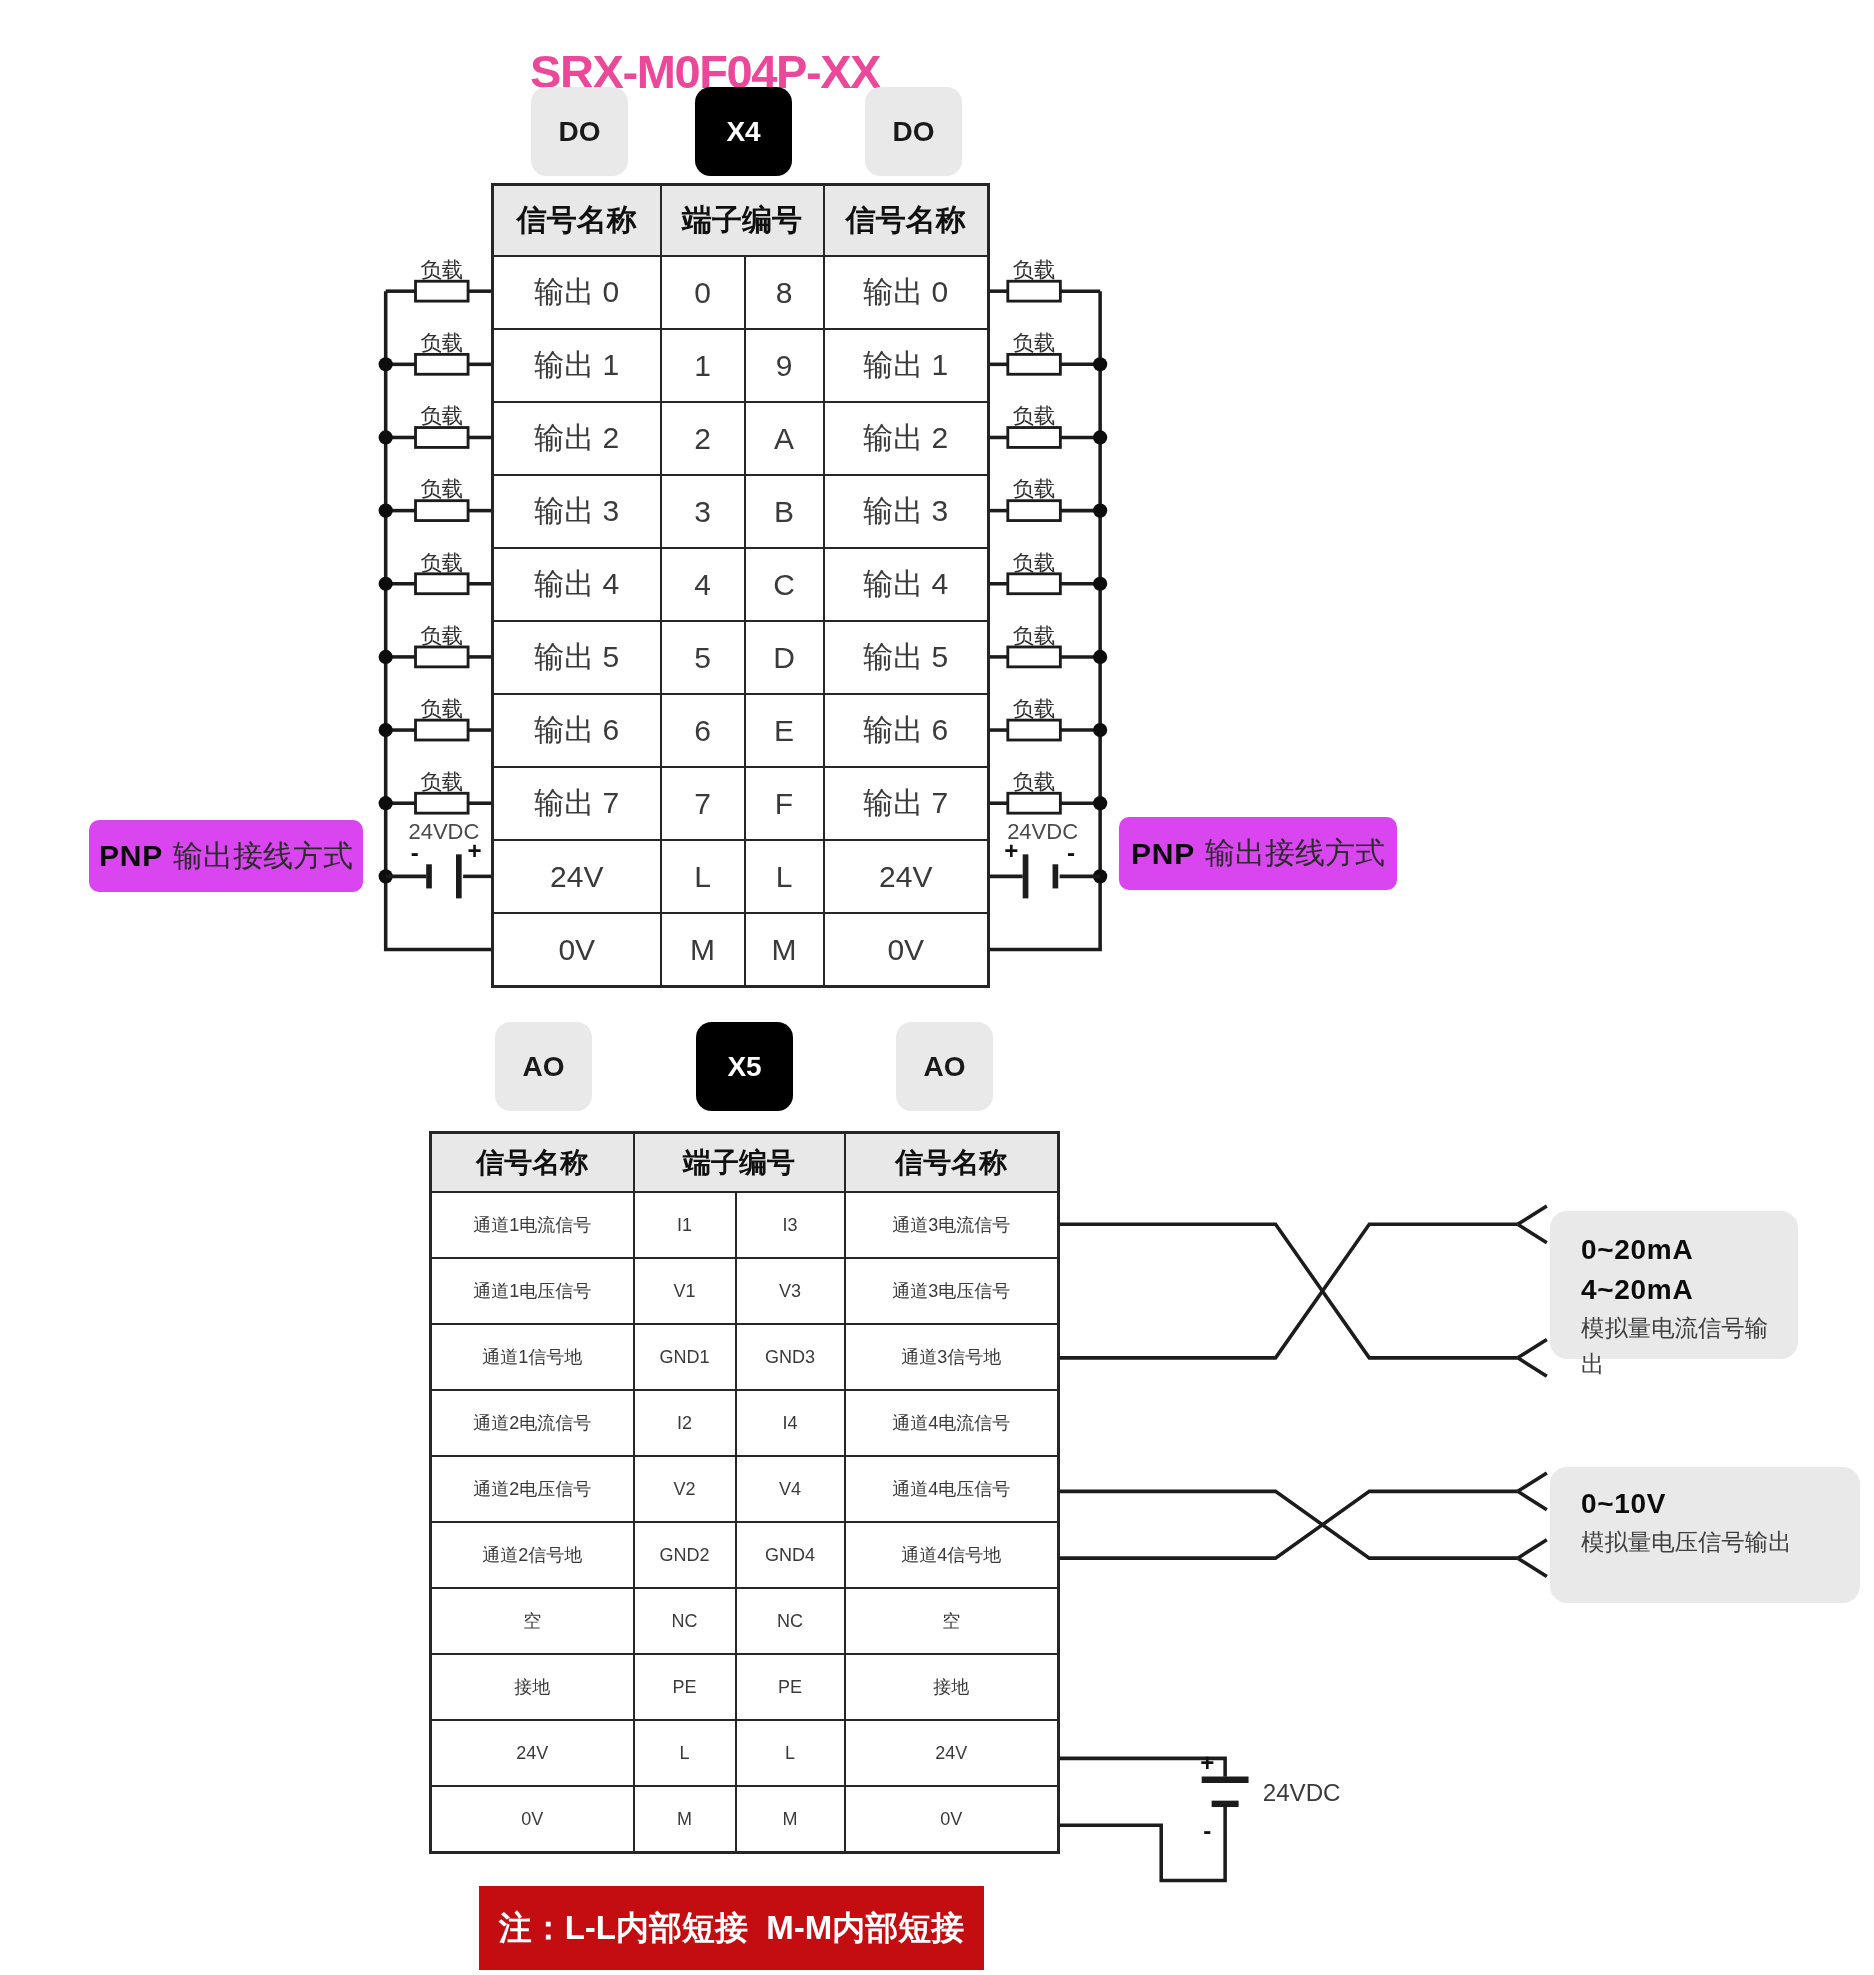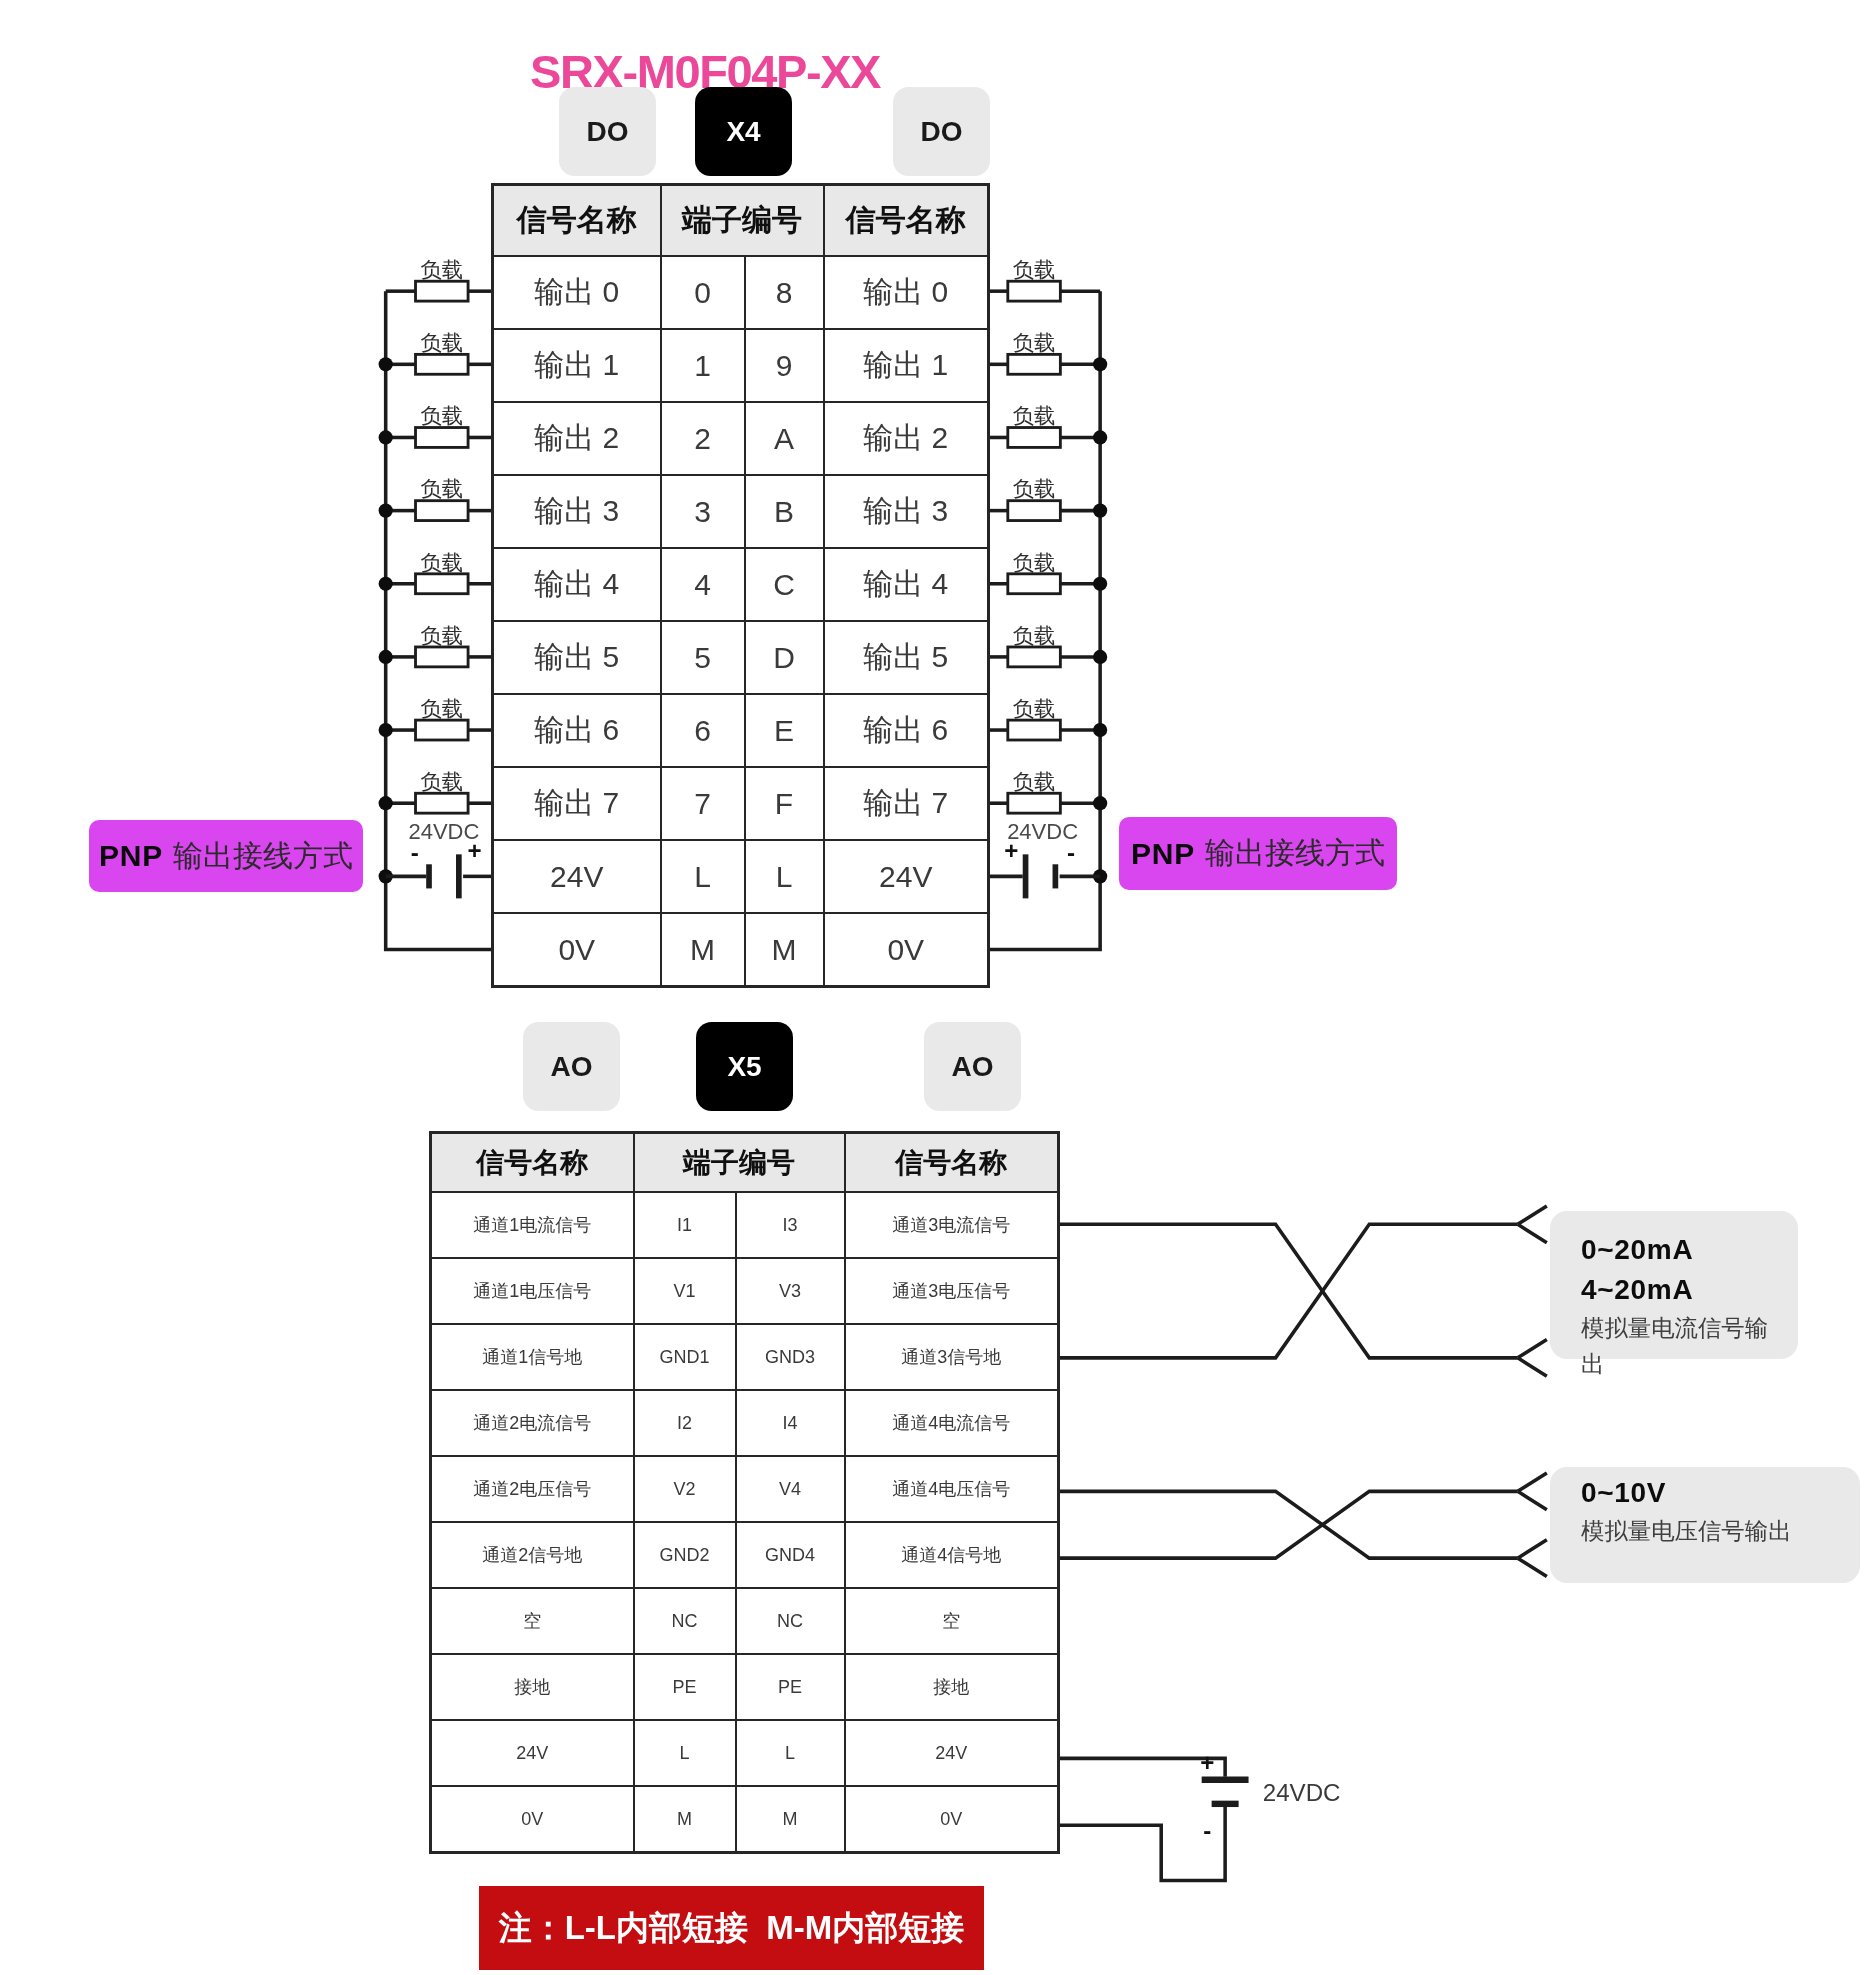--- a/index.html
+++ b/index.html
@@ -2,41 +2,41 @@
 <html style="font-size:11.4px"><head>
 <meta charset="utf-8">
 <style>
   html,body{margin:0;padding:0;background:#ffffff;}
   .page{position:relative;width:1875px;height:1975px;background:#fff;overflow:hidden;
         font-family:"Liberation Sans","DejaVu Sans",sans-serif;color:#111;}
   .abs{position:absolute;}
   .title{left:530px;top:44px;font-size:47px;font-weight:800;letter-spacing:-1.4px;color:#ec4899;}
   .badge{width:97px;height:89px;border-radius:15.6px;display:flex;align-items:center;justify-content:center;
          font-size:28px;font-weight:800;}
-  .badge.gray{background:#e9e9e9;color:#1a1a1a;margin-left:28px;}
+  .badge.gray{background:#e9e9e9;color:#1a1a1a;}
   .badge.red{background:#000000;color:#ffffff;}
   table{border-collapse:collapse;table-layout:fixed;background:#fff;}
   table,th,td{border:2.1px solid #262626;}
   table{border-width:3.6px;padding-left:40px;}
   th{background:#e8e8e8;font-weight:800;color:#101010;}
   td{text-align:center;color:#3a3a3a;font-weight:400;background:#fff;}
   .t-x4{left:491px;top:183px;width:495px;}
   .t-x4 th{height:67px;font-size:30px;}
   .t-x4 td{height:69px;font-size:30px;border-radius:6px;}
   .t-x5{left:429px;top:1131px;width:628px;}
   .t-x5 th{height:55px;font-size:28px;}
   .t-x5 td{height:62px;font-size:18px;}
   .pnp{background:#d946ef;border-radius:10px;display:flex;align-items:center;justify-content:center;
        font-size:30px;color:#2b2b2b;gap:10px;}
   .pnp .b{font-weight:800;color:#0a0a0a;letter-spacing:0.7px;}
   .pnp-l{left:89px;top:820px;width:274px;height:72px;}
   .pnp-r{left:1119px;top:817px;width:278px;height:73px;}
   .notebox{background:#e9e9e9;border-radius:17px;box-sizing:border-box;padding:18.5px 14px 0 31px;}
   .nb1{left:1550px;top:1211px;width:248px;height:148px;}
-  .nb2{left:1550px;top:1467px;width:310px;height:116px;padding-top:6px;}
+  .nb2{left:1550px;top:1467px;width:310px;height:136px;padding-top:17px;}
   .nb-big{font-size:28px;font-weight:800;color:#0c0c0c;line-height:40px;letter-spacing:0.7px;}
   .nb-small{font-size:23.4px;font-weight:400;color:#3f3f3f;line-height:36px;}
   .footer-note{left:479px;top:1886px;width:505px;height:84px;background:#c30d10;color:#ffffff;
        display:flex;align-items:center;justify-content:center;font-size:33px;font-weight:700;white-space:pre;}
   svg.wires{left:0;top:0;width:1875px;height:1975px;pointer-events:none;}
   .w{stroke:#1c1c1c;stroke-width:5;fill:none;}
   .bar8{stroke:#1c1c1c;stroke-width:8;}
   .bar9{stroke:#1c1c1c;stroke-width:9;}
   .dot{fill:#0d0d0d;}
   .loadbox{fill:#ffffff;stroke:#1c1c1c;stroke-width:4;}

